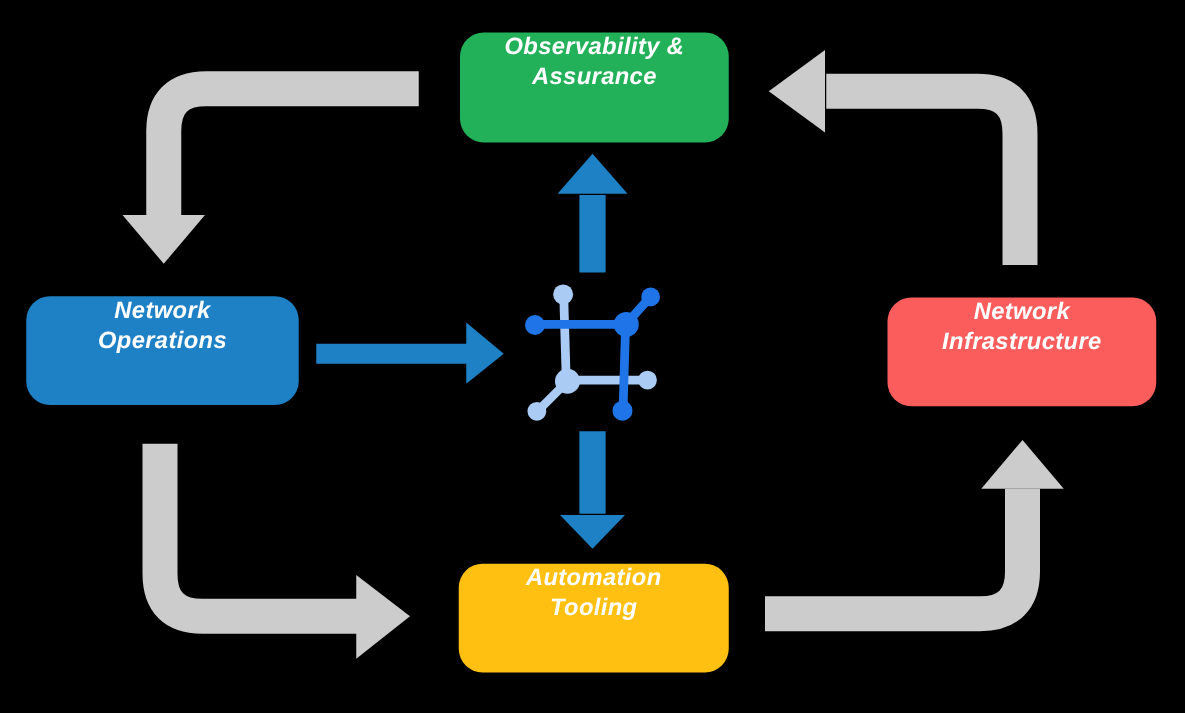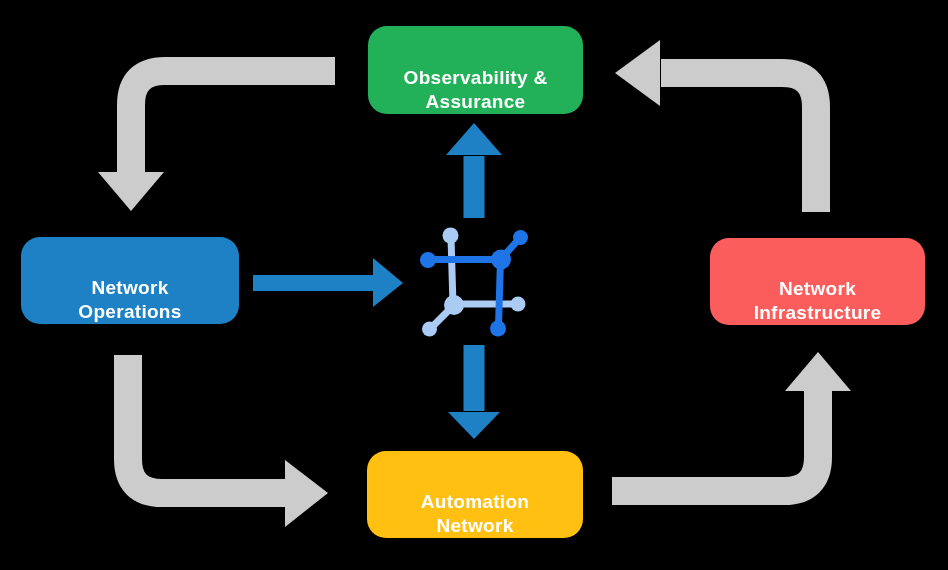--- a/index.html
+++ b/index.html
@@ -16,28 +16,29 @@
   .blue-line-h{fill:none;stroke:var(--arrow-blue,#1E81C5);stroke-width:16;}
   .blue-line-v{fill:none;stroke:var(--arrow-blue,#1E81C5);stroke-width:21;}
   .blue-head{fill:var(--arrow-blue,#1E81C5);stroke:none;}
   .icon-light-stroke{fill:none;stroke:var(--icon-light,#A9CBF4);stroke-width:7;stroke-linecap:round;}
   .icon-light-fill{fill:var(--icon-light,#A9CBF4);stroke:none;}
   .icon-dark-stroke{fill:none;stroke:var(--icon-dark,#1F75E8);stroke-width:7;stroke-linecap:round;}
   .icon-dark-fill{fill:var(--icon-dark,#1F75E8);stroke:none;}
   .node{
     position:absolute;
     border-radius:19px;
-    display:flex;align-items:flex-end;justify-content:center;
+    display:flex;align-items:flex-start;justify-content:center;
     text-align:center;
     color:var(--node-text,#FFFFFF);
     font-weight:bold;
     font-size:19px;
     line-height:1.26;
     letter-spacing:0.3px;
     white-space:pre-line;
+    font-style:italic;
   }
   .node-observability{left:368px;top:26px;width:215px;height:88px;background:var(--node-green,#22B159);}
   .node-operations{left:21px;top:237px;width:218px;height:87px;background:var(--node-blue,#1E81C5);}
   .node-infrastructure{left:710px;top:238px;width:215px;height:87px;background:var(--node-red,#FB5D5D);}
   .node-automation{left:367px;top:451px;width:216px;height:87px;background:var(--node-yellow,#FFC011);}
 </style>
 </head>
 <body>
 
 <div class="canvas">
@@ -108,16 +109,16 @@
 Operations</div>
   </div>
 
   <div class="node node-infrastructure">
     <div>Network
 Infrastructure</div>
   </div>
 
   <div class="node node-automation">
     <div>Automation
-Network</div>
+Tooling</div>
   </div>
 
 </div>
 
 </body></html>

